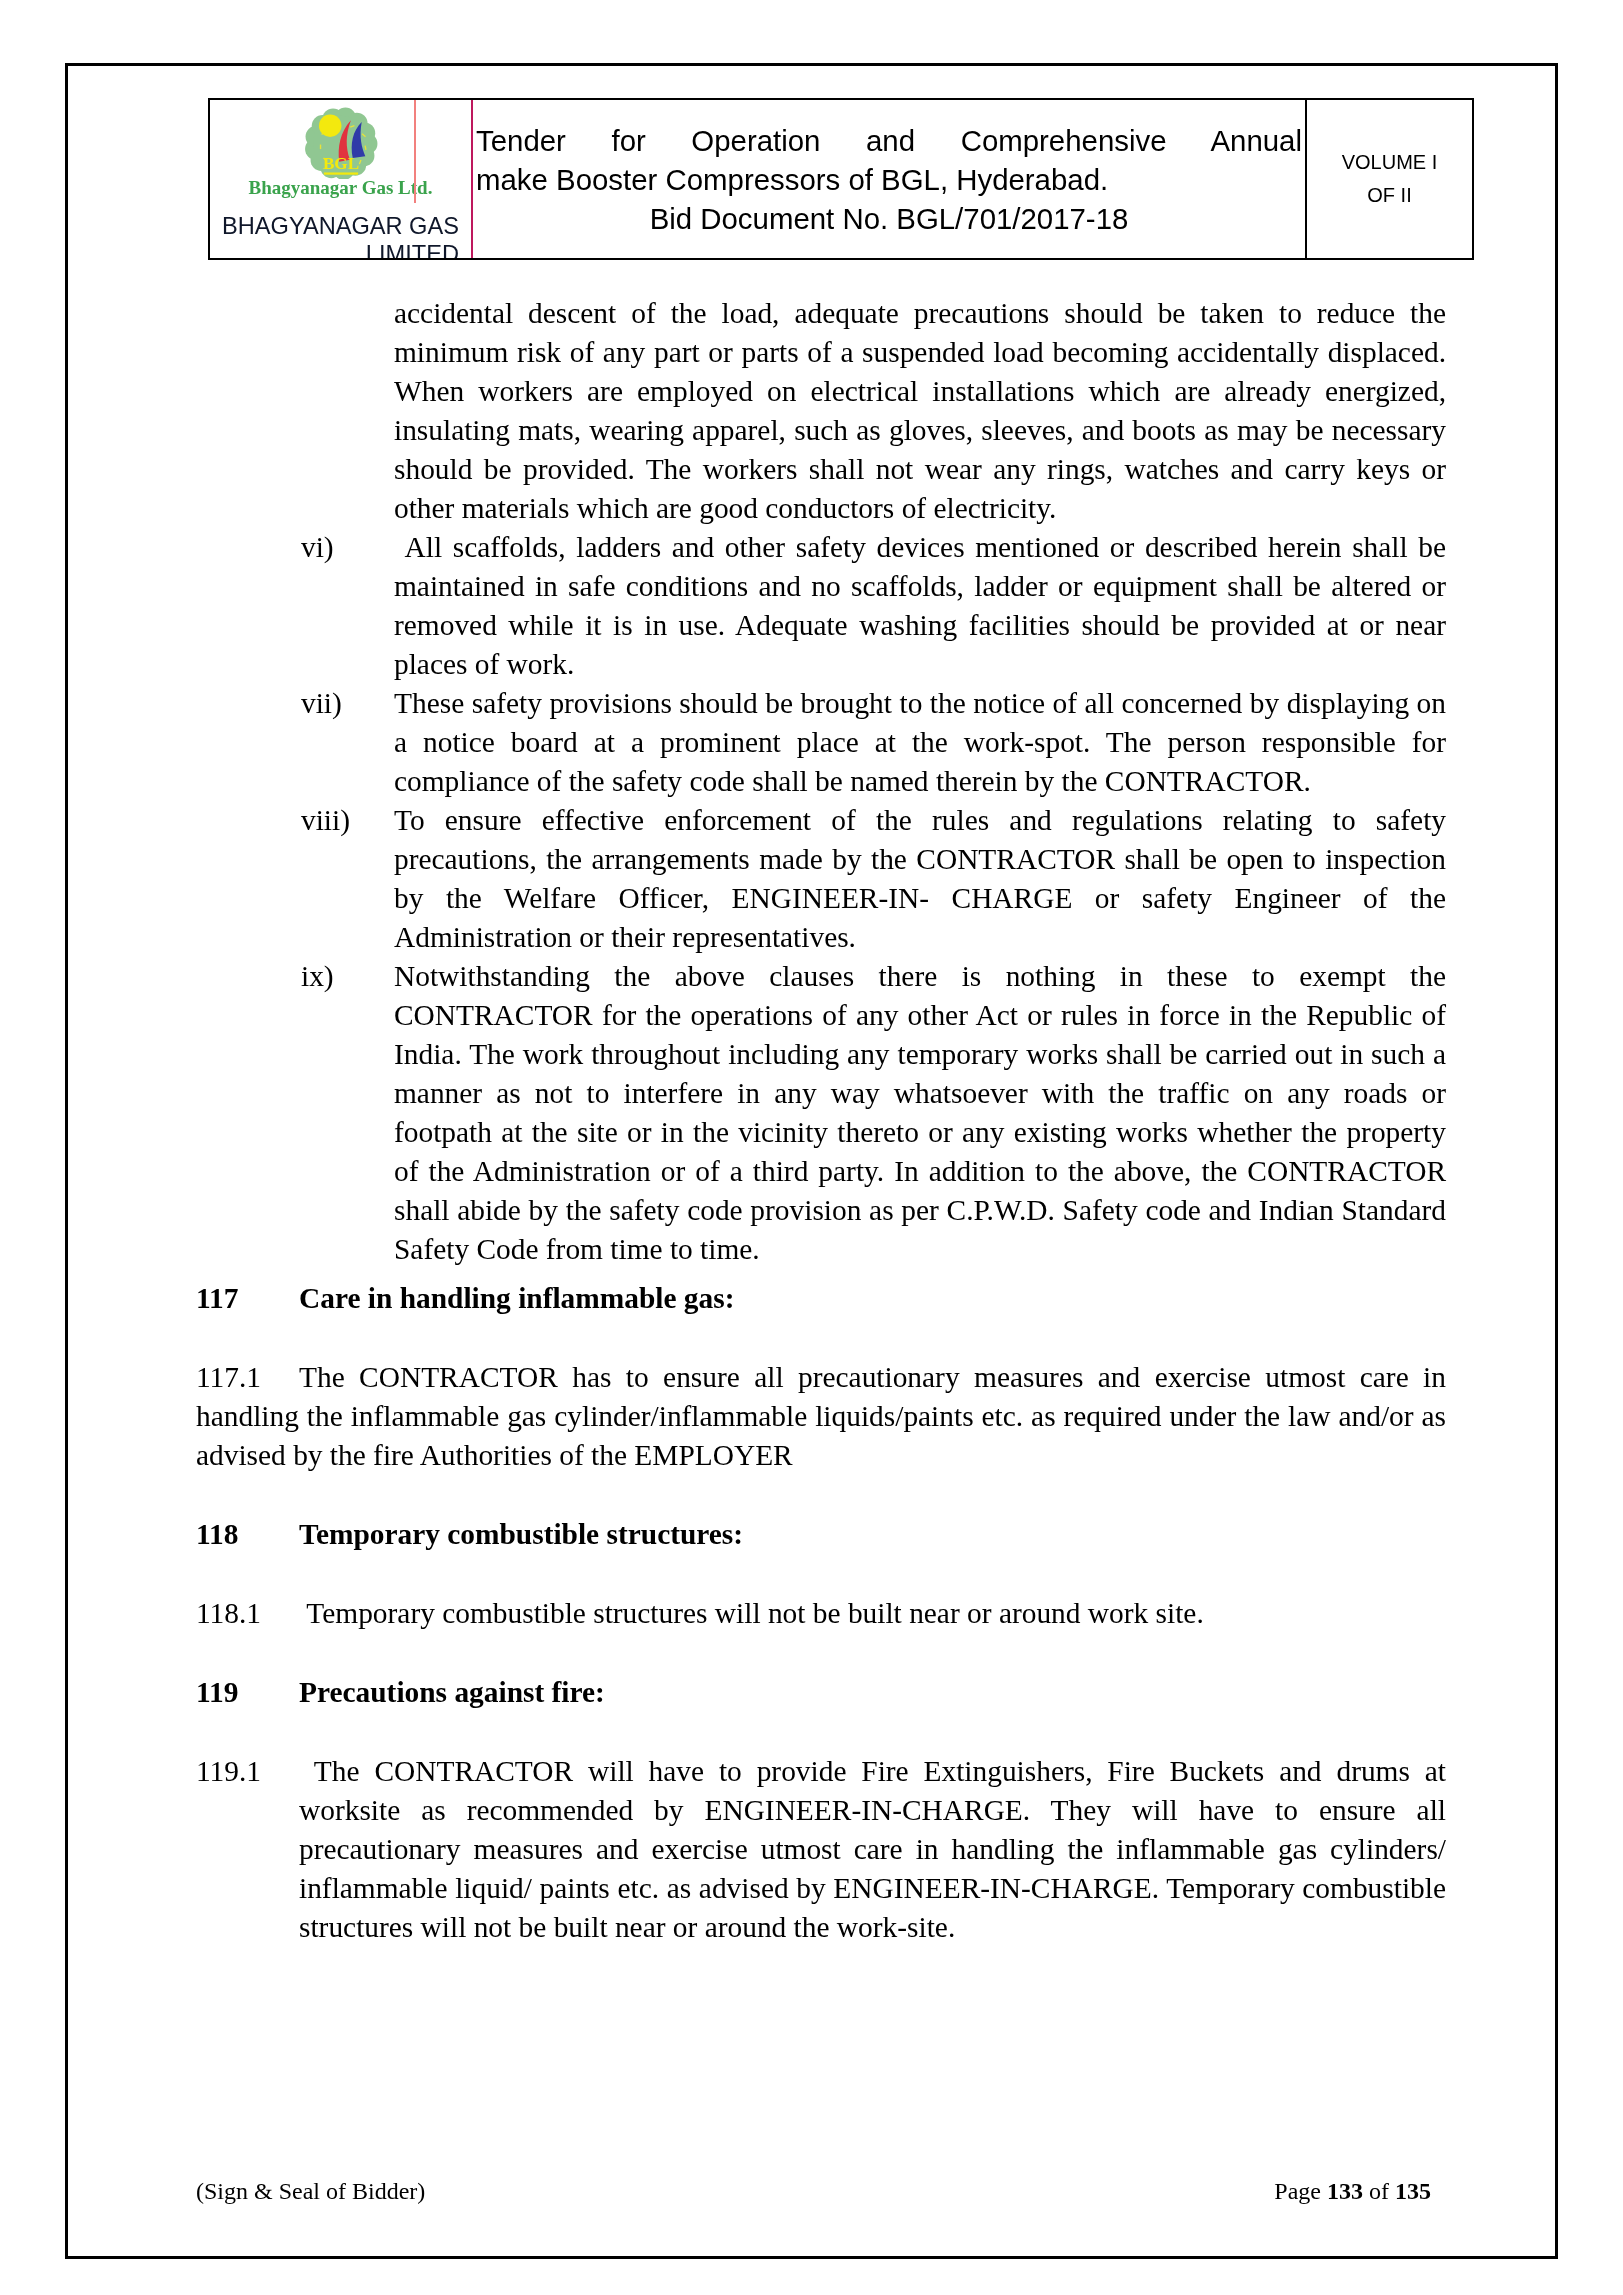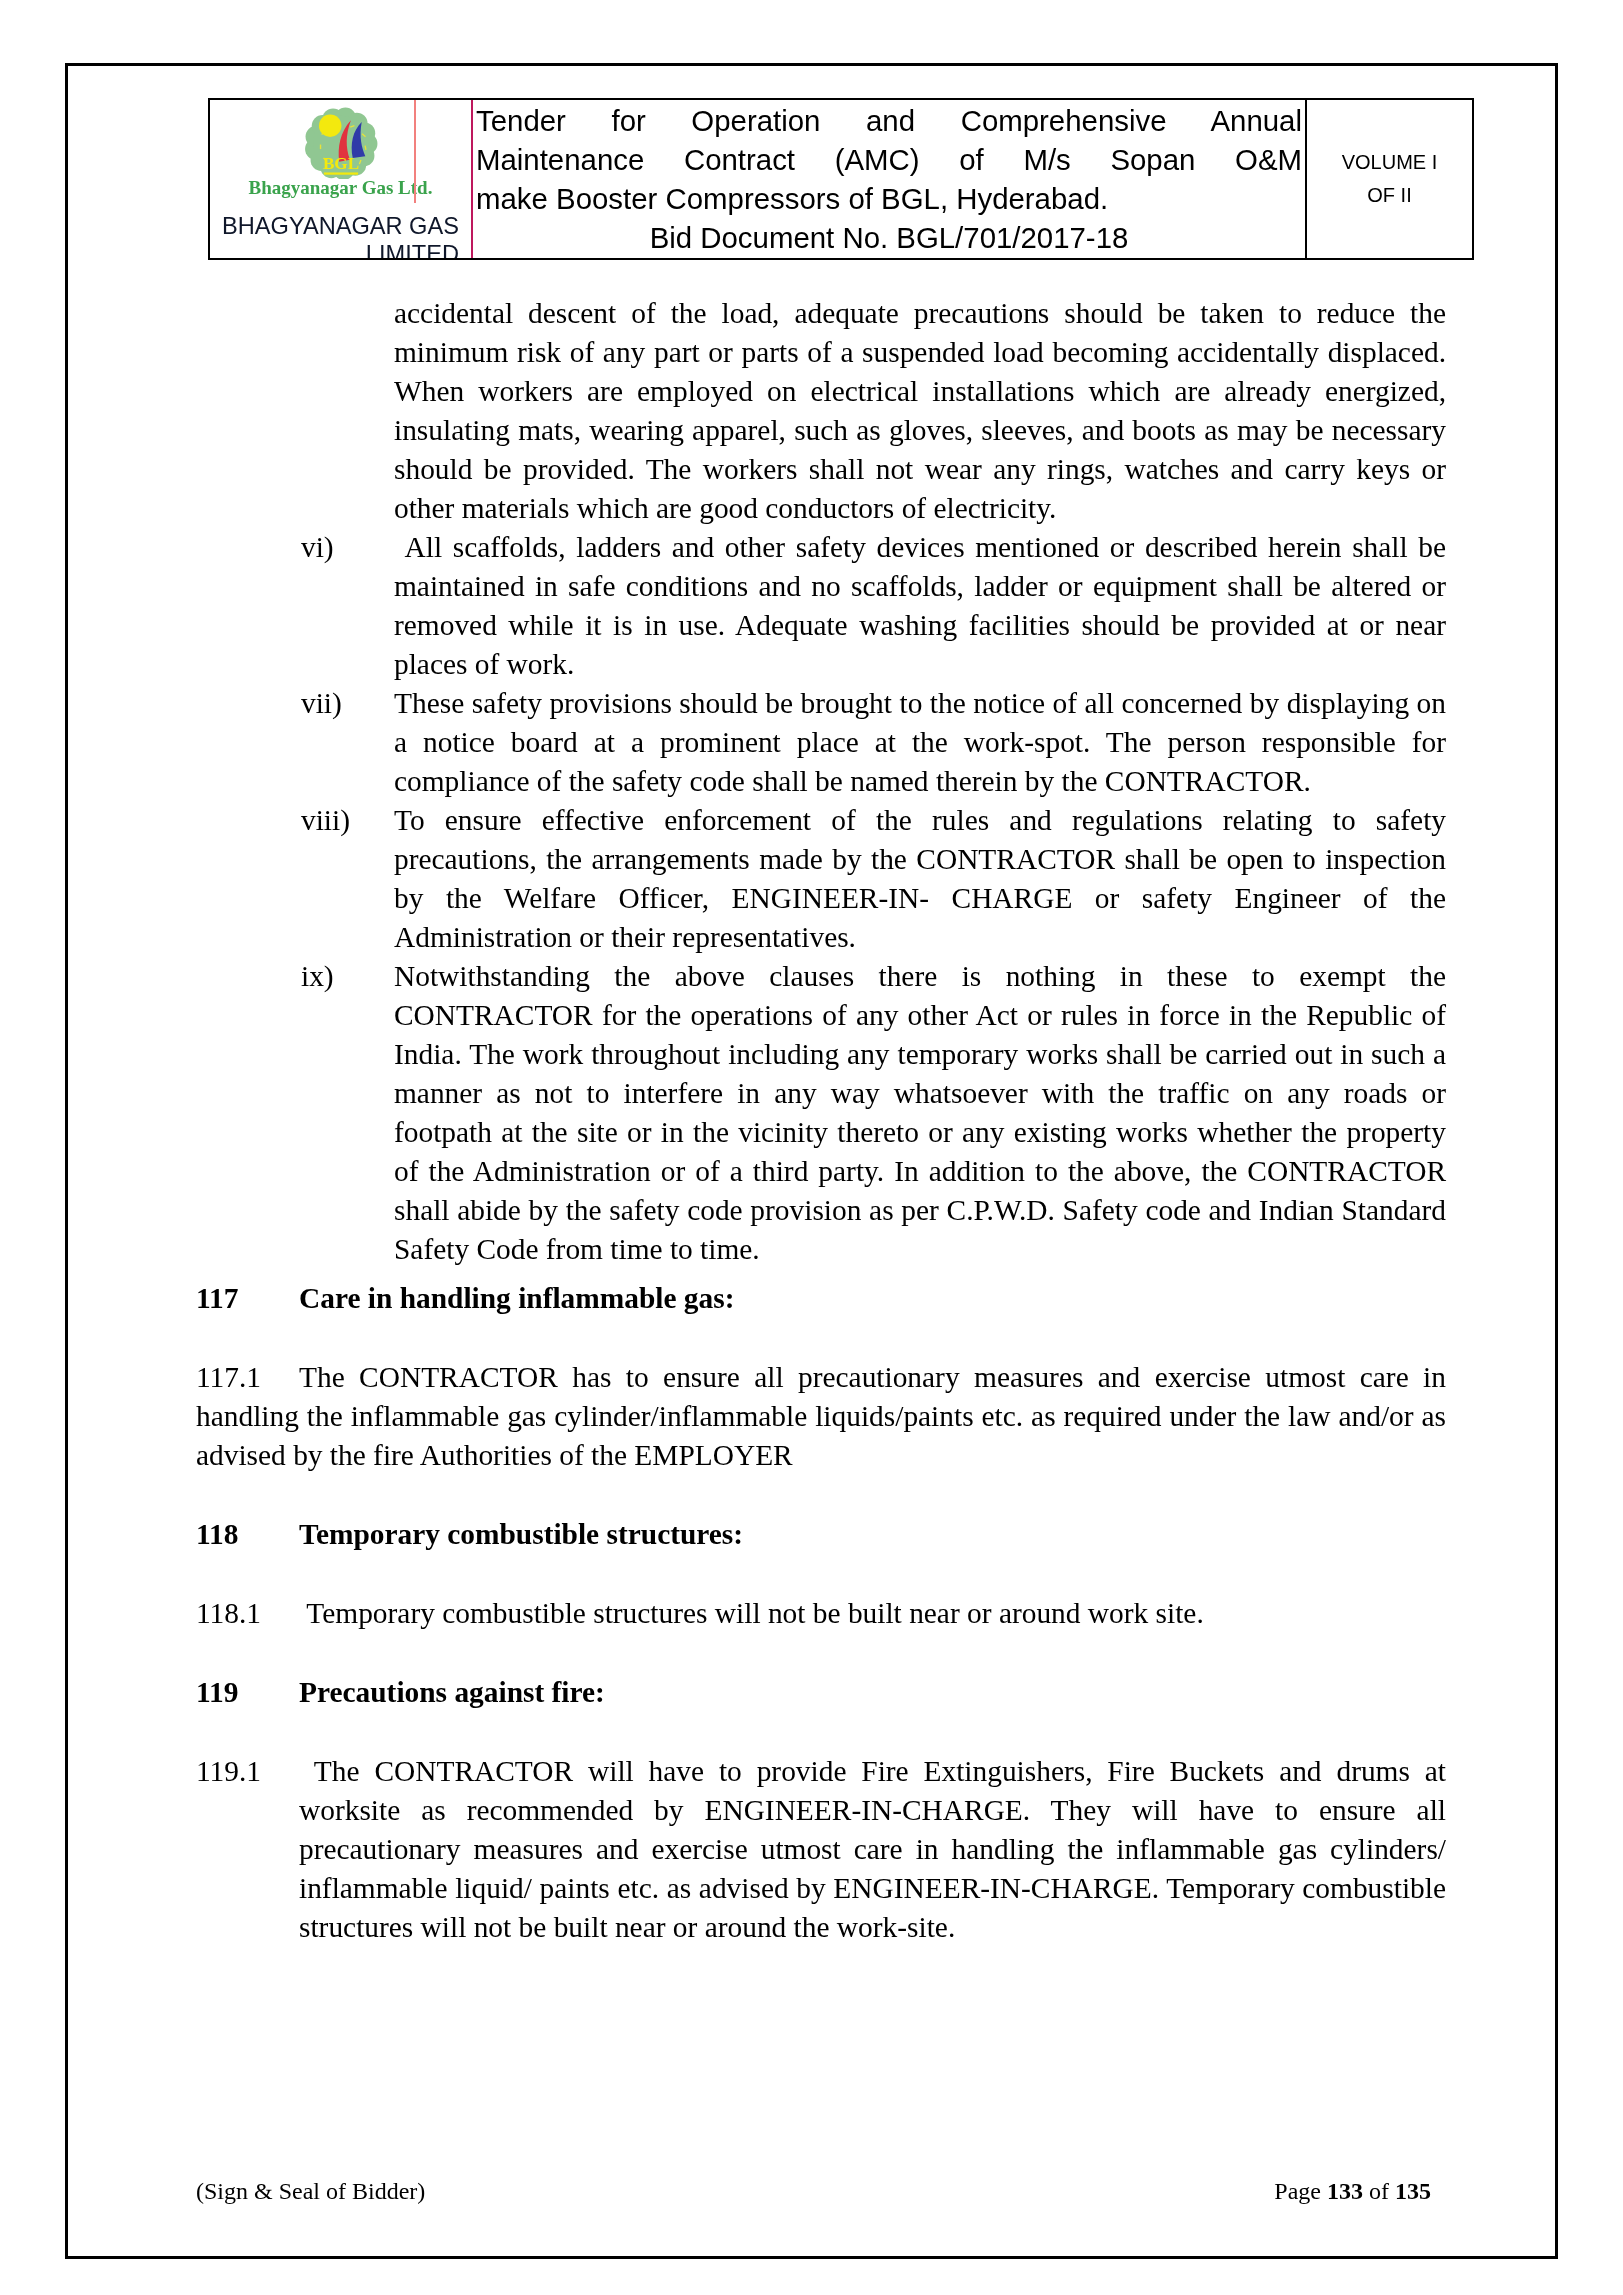--- a/index.html
+++ b/index.html
@@ -134,21 +134,20 @@
       <div class="logo-caption">Bhagyanagar Gas Ltd.</div>
       <div class="company-name">
         <div>BHAGYANAGAR GAS</div>
         <div>LIMITED</div>
       </div>
       <div class="red-line"></div>
     </div>
 
     <div class="cell cell-title">
       <div class="t-just">Tender for Operation and Comprehensive Annual</div>
-      <div class="t-just">Maintenance Contract (AMC) of M/s Sopan O&amp;M</div>
       <div>make Booster Compressors of BGL, Hyderabad.</div>
       <div class="t-center">Bid Document No. BGL/701/2017-18</div>
     </div>
 
     <div class="cell cell-volume">
       <div>VOLUME I</div>
       <div>OF II</div>
     </div>
   </div>
 

